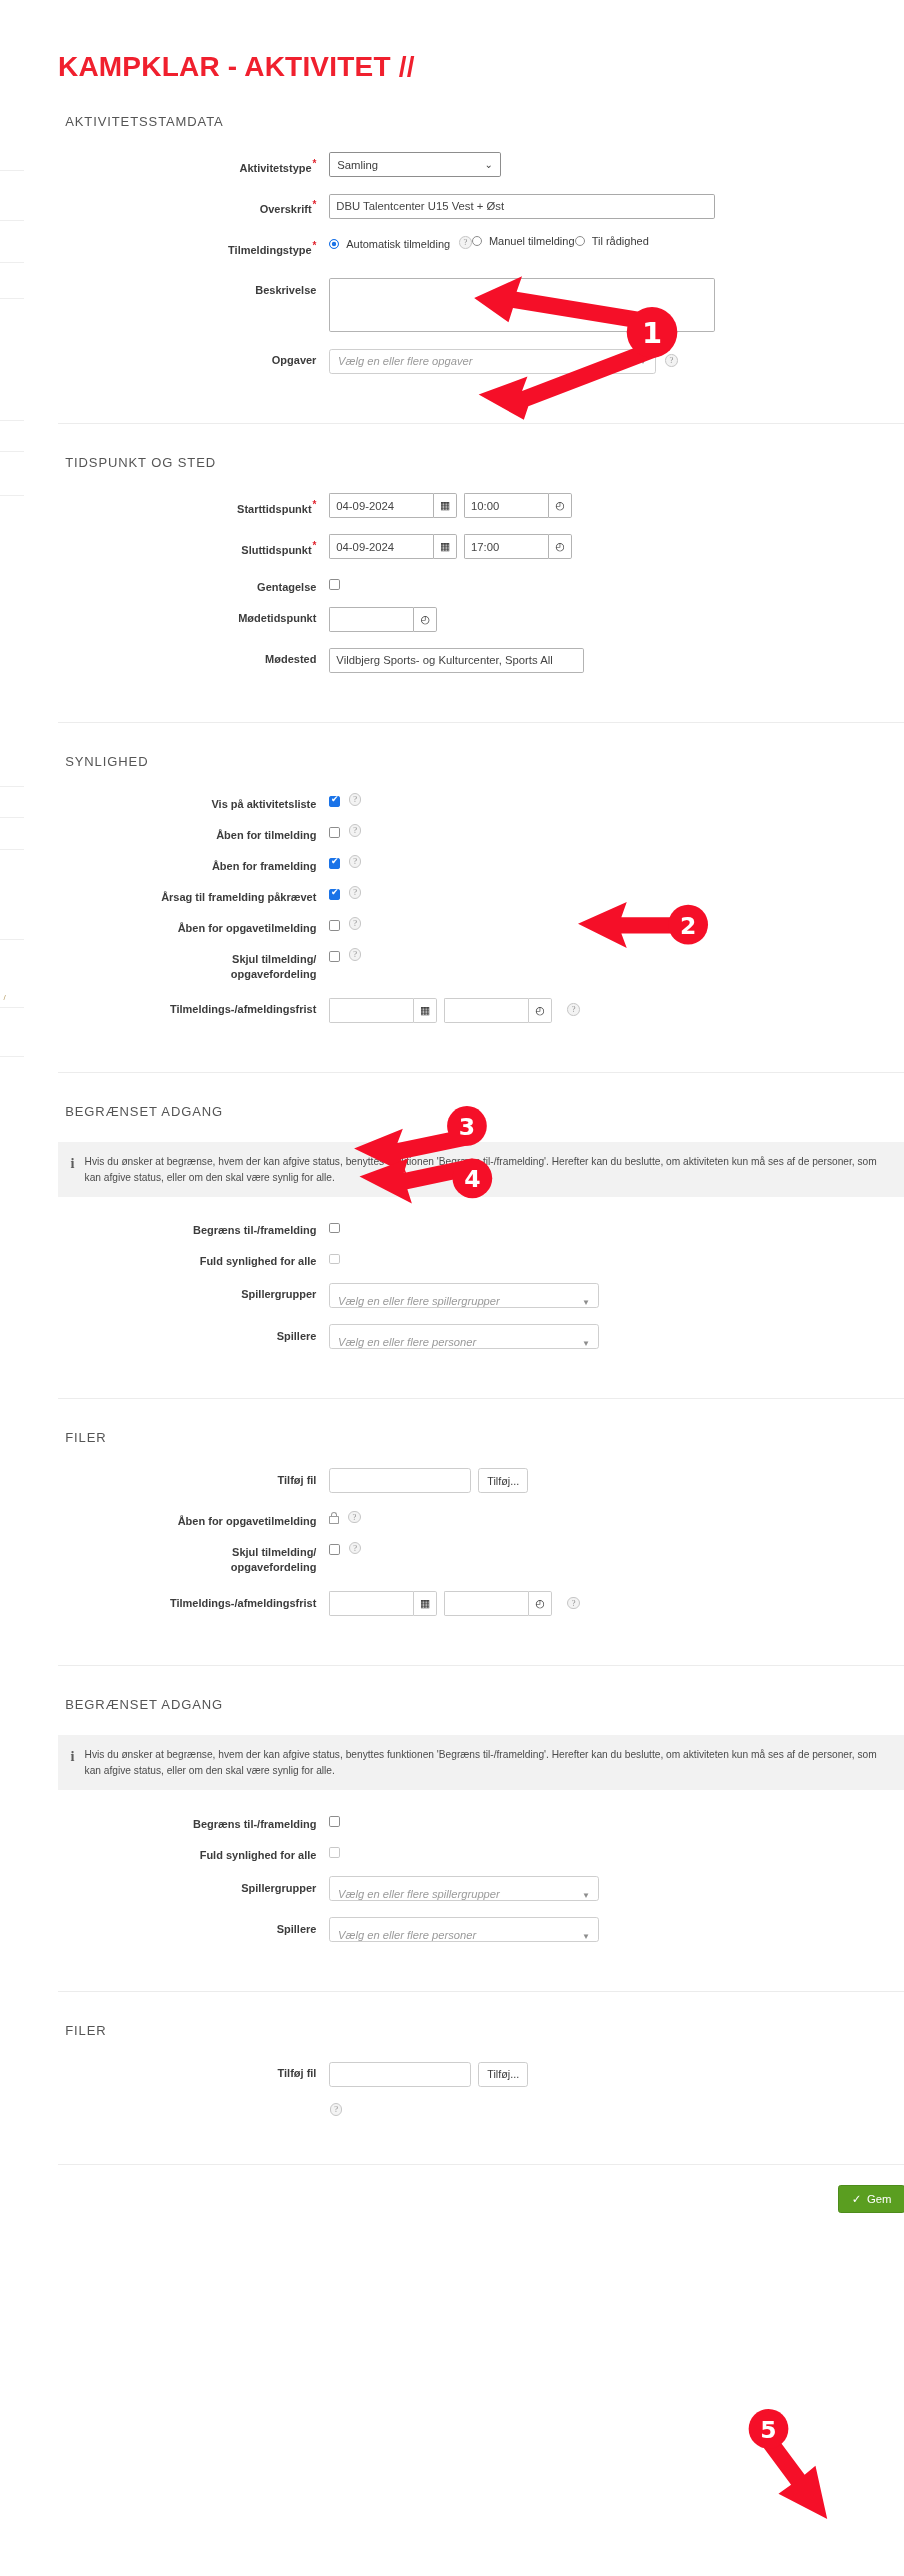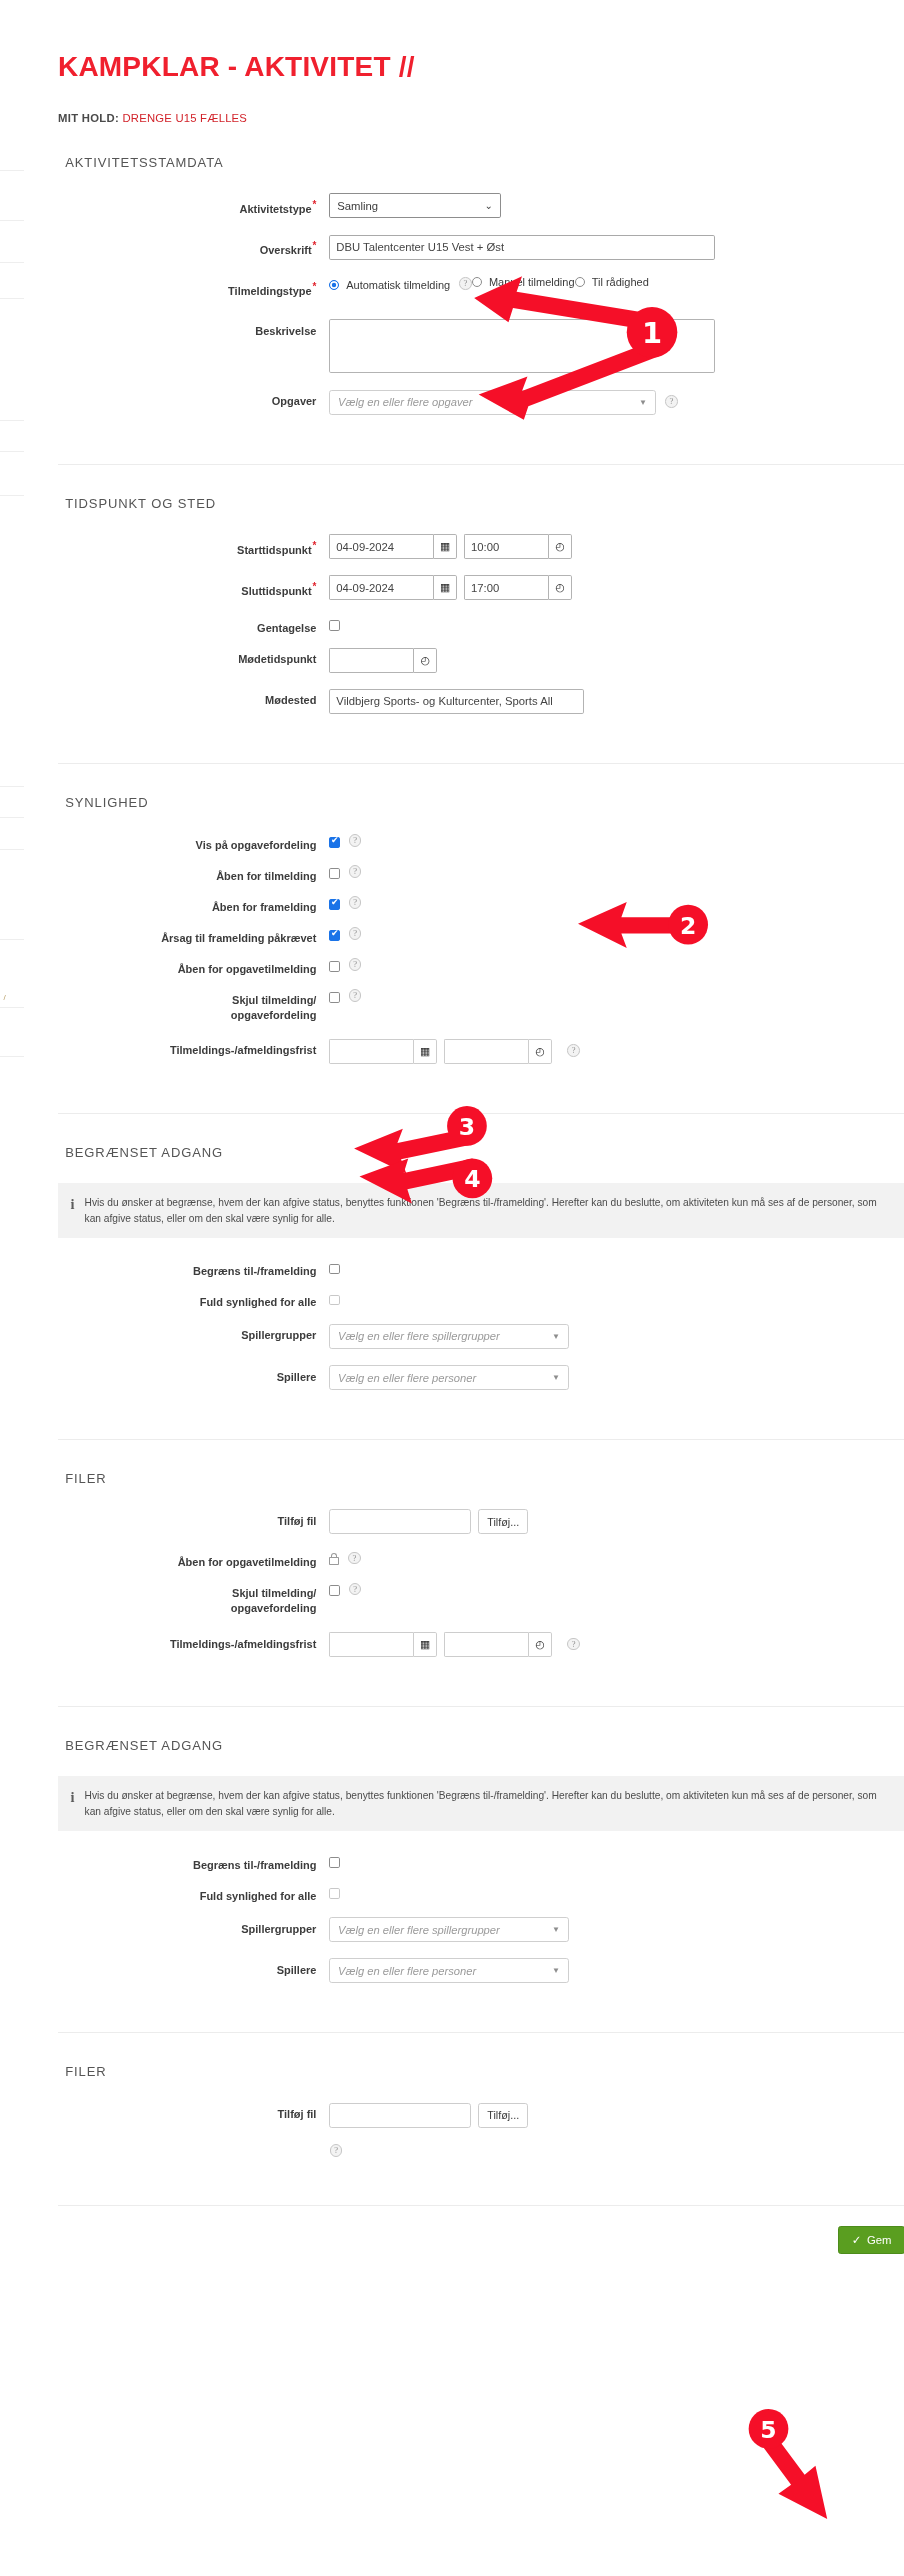--- a/index.html
+++ b/index.html
@@ -77,21 +77,21 @@
     width:386px; height:54px; border:0.9px solid #b3b3b3; border-radius:1.8px;
     font-family:"Liberation Sans", sans-serif; font-size:11.3px; padding:4.5px 6.3px;
     resize:none;
   }
 
   .mselect {
     width:327px; height:25px; border:0.9px solid #cfcfcf; border-radius:2.7px;
     background:#fff; display:flex; align-items:center; justify-content:space-between;
     padding:0 8.1px; font-size:11.2px;
   }
-  .mselect.sm { width:240px; }
+  .mselect.sm { width:270px;align-items:flex-end; }
   .caret { color:#8d8d8d; font-size:8.1px; }
 
   .help {
     width:12.6px; height:12.6px; border-radius:50%; border:0.9px solid #c6c6c6;
     background:#f3f3f3; color:#8e8e8e; font-size:8.6px; line-height:10.8px;
     text-align:center; margin-left:9px; margin-top:5.4px; flex:0 0 auto;
     font-family:"Liberation Serif", serif;
   }
   .help.top { margin-top:0; }
 
@@ -167,24 +167,20 @@
     <div class="artifact" style="top:817px"></div>
     <div class="artifact" style="top:849px"></div>
     <div class="artifact" style="top:939px"></div>
     <div class="artifact" style="top:1007px"></div>
     <div class="artifact" style="top:1056px"></div>
     <div class="art-dot" style="left:3.6px;top:993px;">/</div>
   </div>
 
   <div class="hdr">
     <h1 class="title">KAMPKLAR - AKTIVITET //</h1>
-    <div class="myteam">
-      <span>MIT HOLD:</span>
-      <span class="val">DRENGE U15 FÆLLES</span>
-    </div>
   </div>
 
 
   <div class="section">
     <div class="sec-title">AKTIVITETSSTAMDATA</div>
 
     <div class="row">
       <div class="lbl">
         <span>Aktivitetstype</span><span class="req">*</span>
       </div>
@@ -302,21 +298,21 @@
       <div class="fld">
         <input class="tx" style="width: 255px; border-color: rgb(179, 179, 179);" value="Vildbjerg Sports- og Kulturcenter, Sports All">
       </div>
     </div>
   </div>
 
   <div class="section">
     <div class="sec-title">SYNLIGHED</div>
 
     <div class="row tight">
-      <div class="lbl">Vis på opgavefordeling</div>
+      <div class="lbl">Vis på aktivitetsliste</div>
       <div class="fld">
         <span class="cb on"></span>
         <span class="help" style="margin-top:0.9px;">?</span>
       </div>
     </div>
 
     <div class="row tight">
       <div class="lbl">Åben for tilmelding</div>
       <div class="fld">
         <span class="cb"></span>

